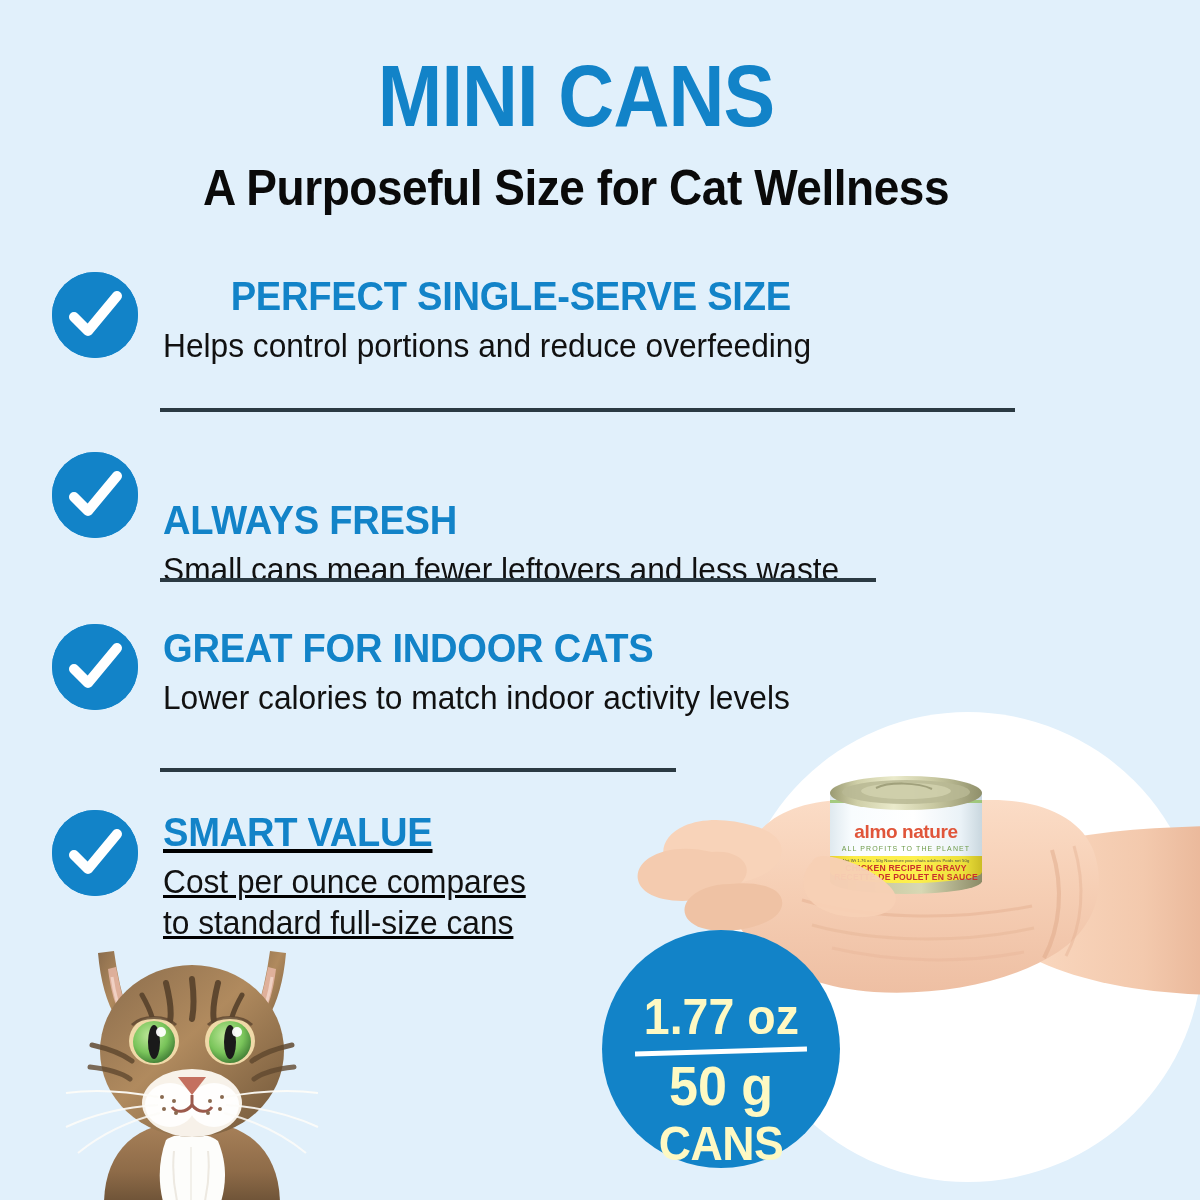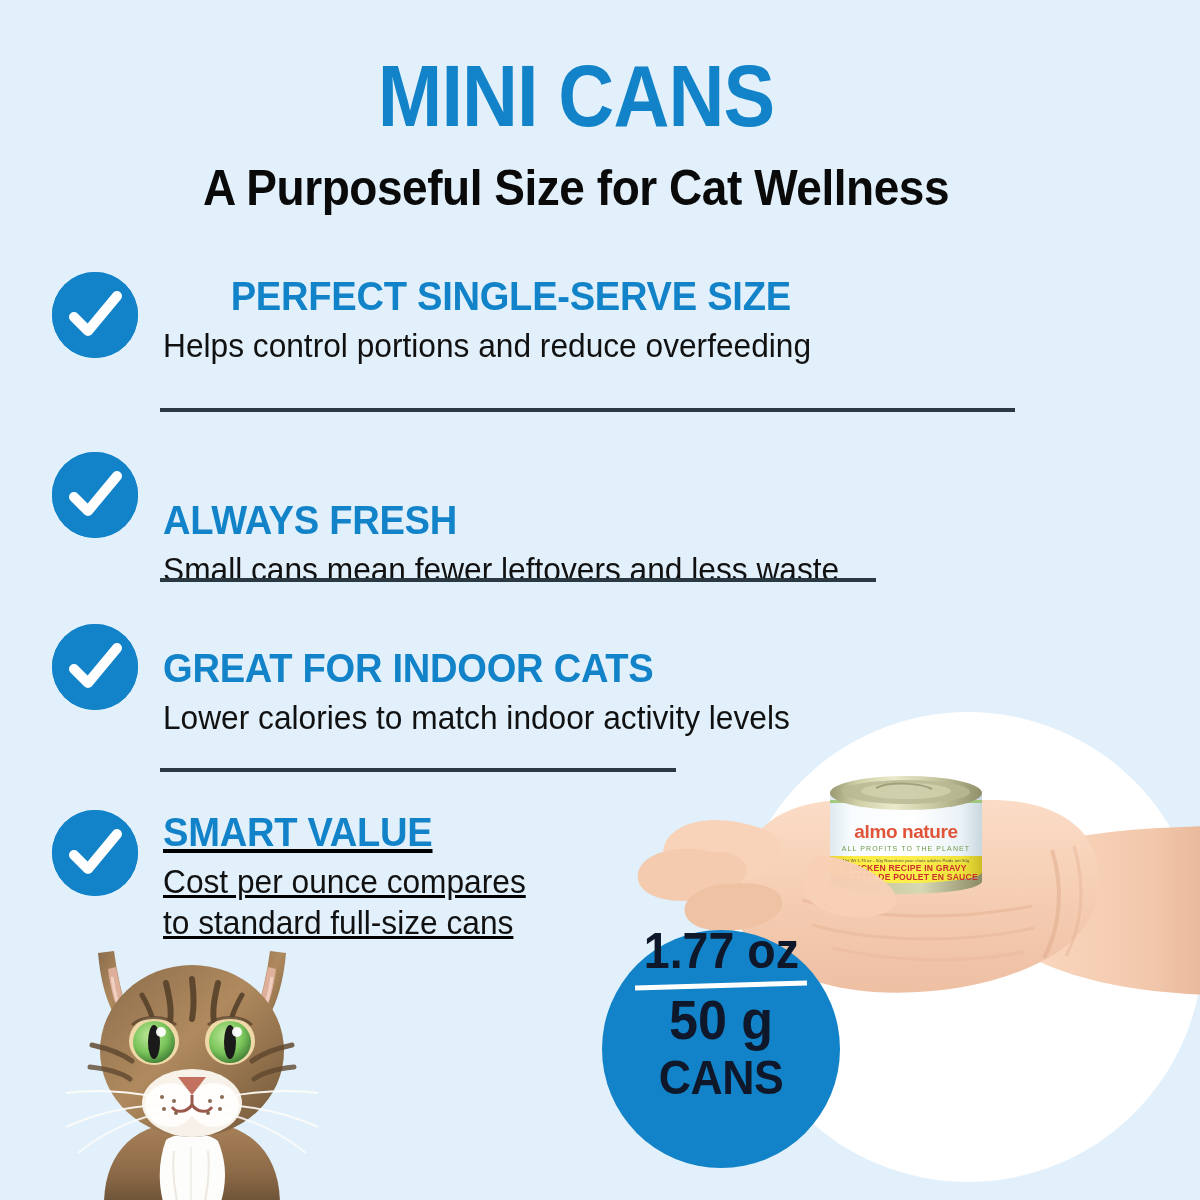--- a/index.html
+++ b/index.html
@@ -90,22 +90,22 @@
   .weight-badge{
     position:absolute;
     left:602px; top:930px;
     width:238px; height:238px;
     border-radius:50%;
     background:#1283c8;
     z-index:9;
     display:flex;
     flex-direction:column;
     align-items:center;
-    justify-content:flex-start;
-    color:#0f172a;
+    justify-content:flex-end;
+    color:#fef9c3;
   }
   .wb-oz{
     font-size:50px; font-weight:700; line-height:1;
     transform:scaleX(0.93);
     margin-top:-4px;
   }
   .wb-rule{
     width:172px; height:5px; background:#ffffff;
     margin:7px 0 4px 0;
     transform:rotate(-1.6deg);
@@ -259,21 +259,21 @@
   </div>
   <div class="divider" style="top:306px; width:716px;"></div>
 
   <div class="feature">
     <div class="check-badge" style="top:352px;">
       <svg viewBox="0 0 86 86">
           <circle cx="43" cy="43" r="43" fill="#1283c8"></circle>
         <path d="M22 45 L36 59 L65 24" stroke="#ffffff" stroke-width="10" fill="none" stroke-linecap="round" stroke-linejoin="round"></path>
         </svg>
     </div>
-    <div class="feature-body" style="top:376px;">
+    <div class="feature-body" style="top:356px;">
       <div class="f-title">GREAT FOR INDOOR CATS</div>
       <div class="f-desc">Lower calories to match indoor activity levels</div>
     </div>
   </div>
   <div class="divider" style="top:496px; width:516px;"></div>
 
   <div class="feature">
     <div class="check-badge" style="top:538px;">
       <svg viewBox="0 0 86 86">
           <circle cx="43" cy="43" r="43" fill="#1283c8"></circle>

